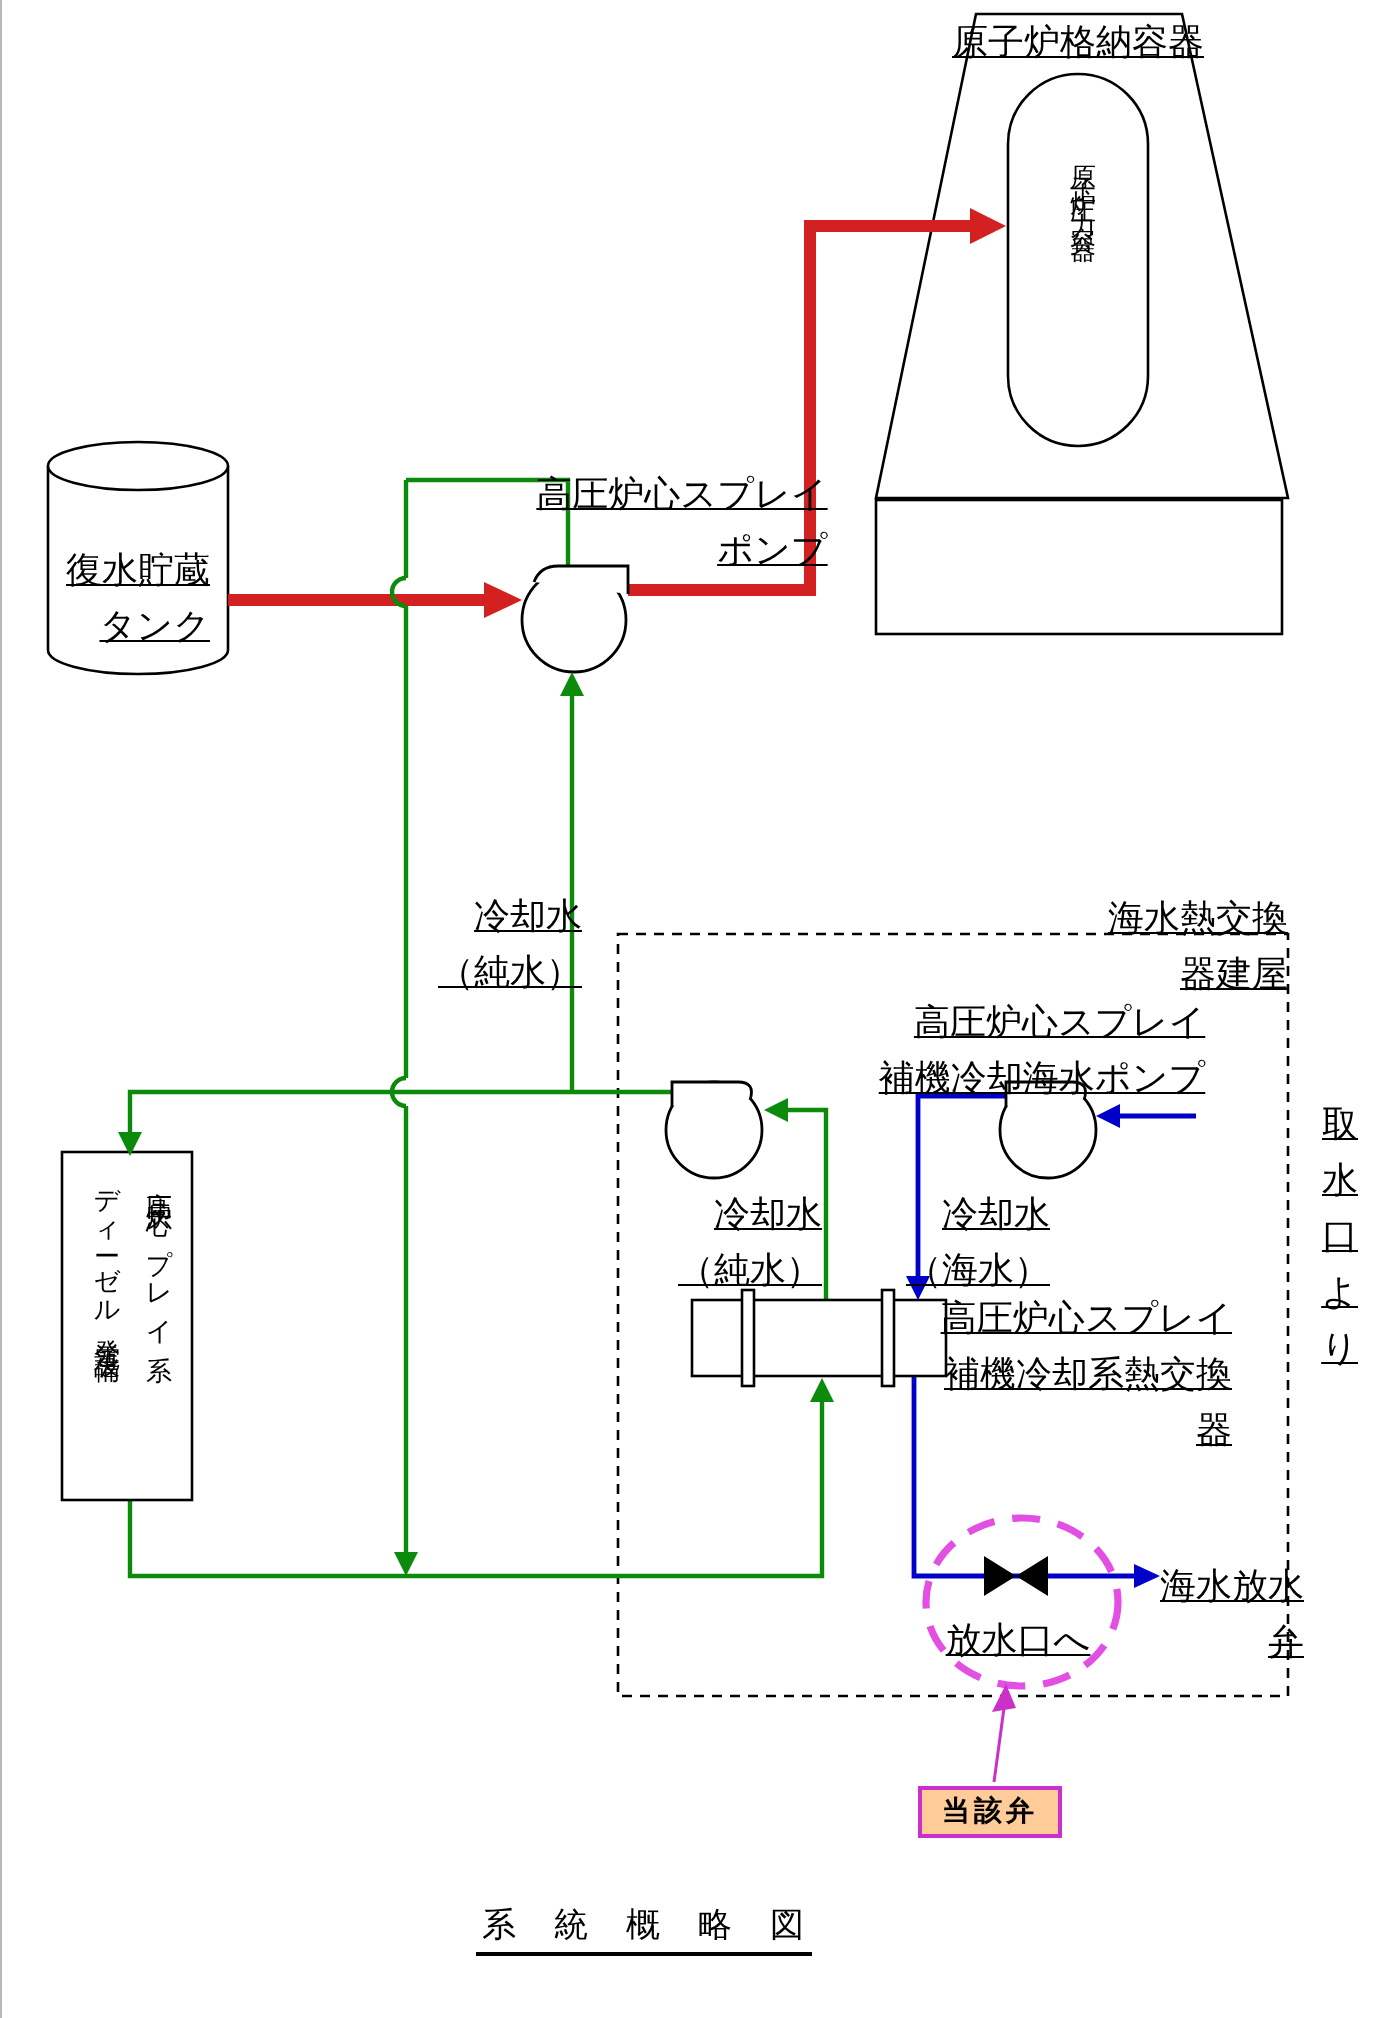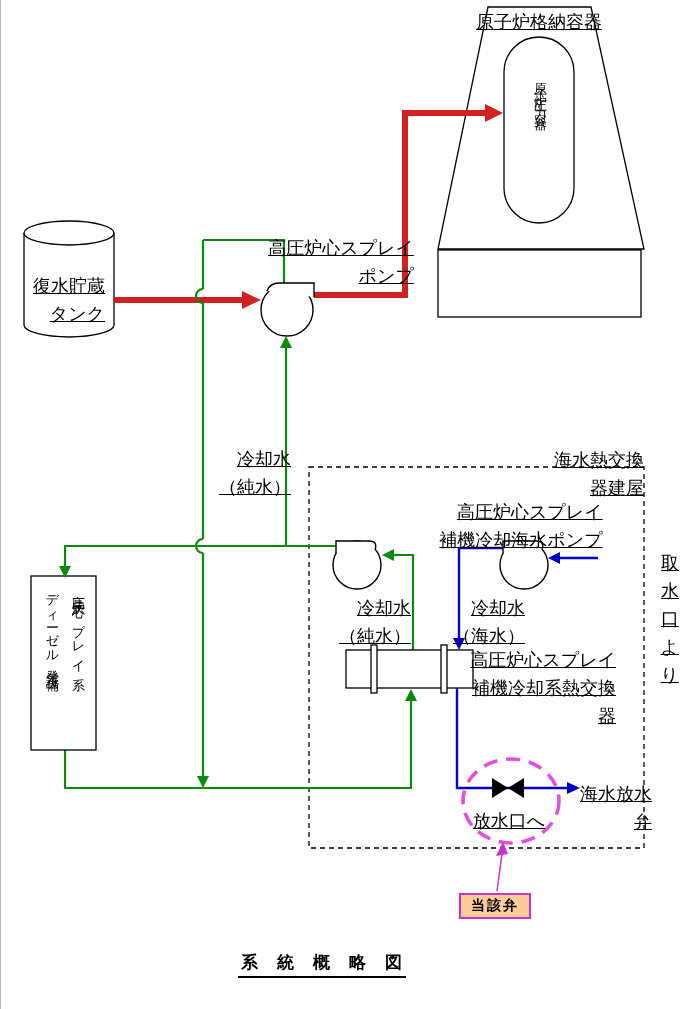--- a/index.html
+++ b/index.html
@@ -21,21 +21,21 @@
   }
   .callout-box{
     position:absolute;left:458px;top:893px;width:68px;height:22px;
     background:#FFCC99;border:2px solid #CB30CB;
     display:flex;align-items:center;justify-content:center;
     font-size:14px;font-weight:bold;letter-spacing:2px;
   }
   .diagram-title{
     position:absolute;left:237px;top:951px;width:168px;
     font-size:17px;text-align:center;letter-spacing:1px;
-    border-bottom:2px solid #000;padding-bottom:2px;font-weight:bold;
+    border-bottom:2px solid #000;padding-bottom:2px;
   }
 </style>
 </head>
 <body>
 
 <div id="canvas">
 
   <svg class="layer" width="694" height="1009" viewBox="0 0 694 1009">
 
     <rect x="308" y="467" width="335" height="381" fill="none" stroke="#000" stroke-width="1.3" stroke-dasharray="5 4"></rect>

